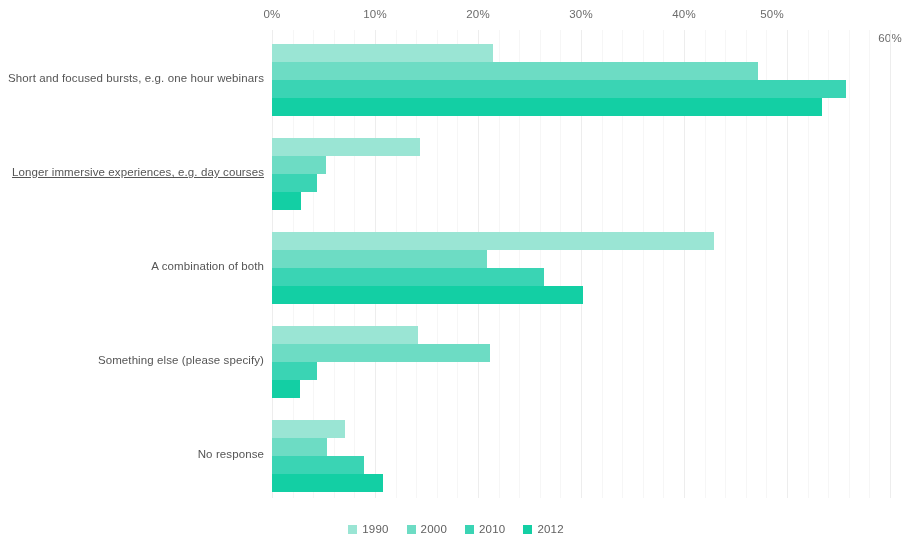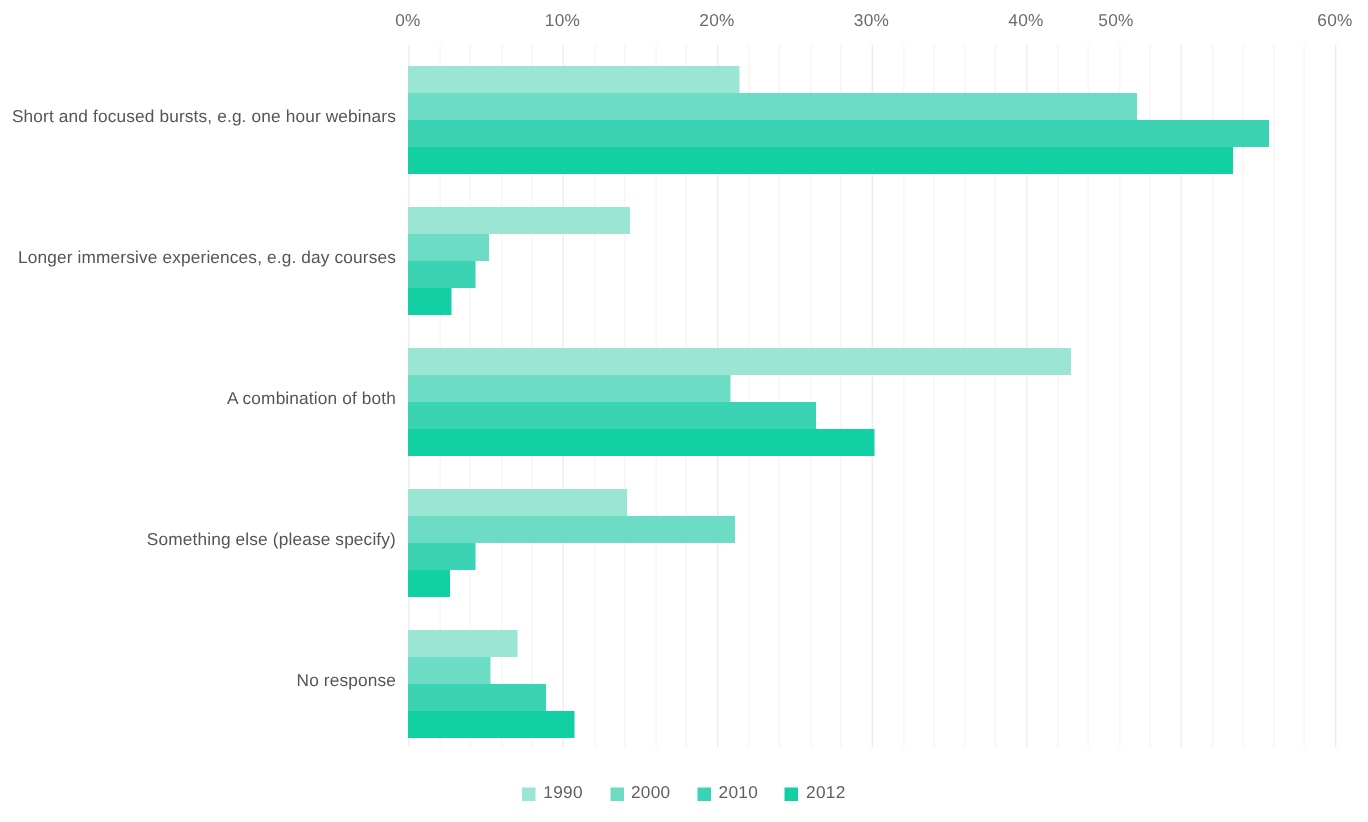--- a/index.html
+++ b/index.html
@@ -149,22 +149,22 @@
 <div id="chart-root">
 
   <div class="clipped-title"></div>
 
   <div class="x-axis">
       <span class="x-tick" style="left: 272px;">0%</span>
       <span class="x-tick" style="left: 375px;">10%</span>
       <span class="x-tick" style="left: 478px;">20%</span>
       <span class="x-tick" style="left: 581px;">30%</span>
       <span class="x-tick" style="left: 684px;">40%</span>
-      <span class="x-tick" style="left: 744px;">50%</span>
-      <span class="x-tick" style="left: 890px;">60%</span>
+      <span class="x-tick" style="left: 772px;">50%</span>
+      <span class="x-tick" style="left: 890px; margin-top: 24px;">60%</span>
     </div>
 
   <div class="plot">
     <div class="gridlines">
         <div class="gl" style="left: 0px;"></div>
         <div class="gl minor" style="left: 20.6px;"></div>
         <div class="gl minor" style="left: 41.2px;"></div>
         <div class="gl minor" style="left: 61.8px;"></div>
         <div class="gl minor" style="left: 82.4px;"></div>
         <div class="gl" style="left: 103px;"></div>
@@ -221,21 +221,21 @@
       <div class="cat-row" style="top: 390px; height: 72px;">
         <div class="bar" title="1990: 7.1%" style="top: 0px; width: 73.13px; background: rgb(154, 229, 212);"></div>
         <div class="bar" title="2000: 5.3%" style="top: 18px; width: 54.59px; background: rgb(109, 220, 196);"></div>
         <div class="bar" title="2010: 8.9%" style="top: 36px; width: 91.67px; background: rgb(58, 212, 180);"></div>
         <div class="bar" title="2020: 10.8%" style="top: 54px; width: 111.24px; background: rgb(19, 207, 164);"></div>
       </div>
     </div>
 
   <div class="cat-labels-layer">
       <div class="cat-label" style="top: 42px; text-align: right;">Short and focused bursts, e.g. one hour webinars</div>
-      <div class="cat-label" style="top: 136px; text-align: right;">Longer immersive experiences, e.g. day courses</div>
+      <div class="cat-label" style="top: 136px; text-align: right; text-decoration: underline;">Longer immersive experiences, e.g. day courses</div>
       <div class="cat-label" style="top: 230px; text-align: right;">A combination of both</div>
       <div class="cat-label" style="top: 418px; text-align: right;">No response</div>
       <div class="cat-label" style="top: 324px; text-align: right;">Something else (please specify)</div>
     </div>
 
   <div class="legend">
       <div class="legend-item">
         <span class="legend-swatch" style="background: rgb(154, 229, 212);"></span>
         <span class="legend-label">1990</span>
       </div>

